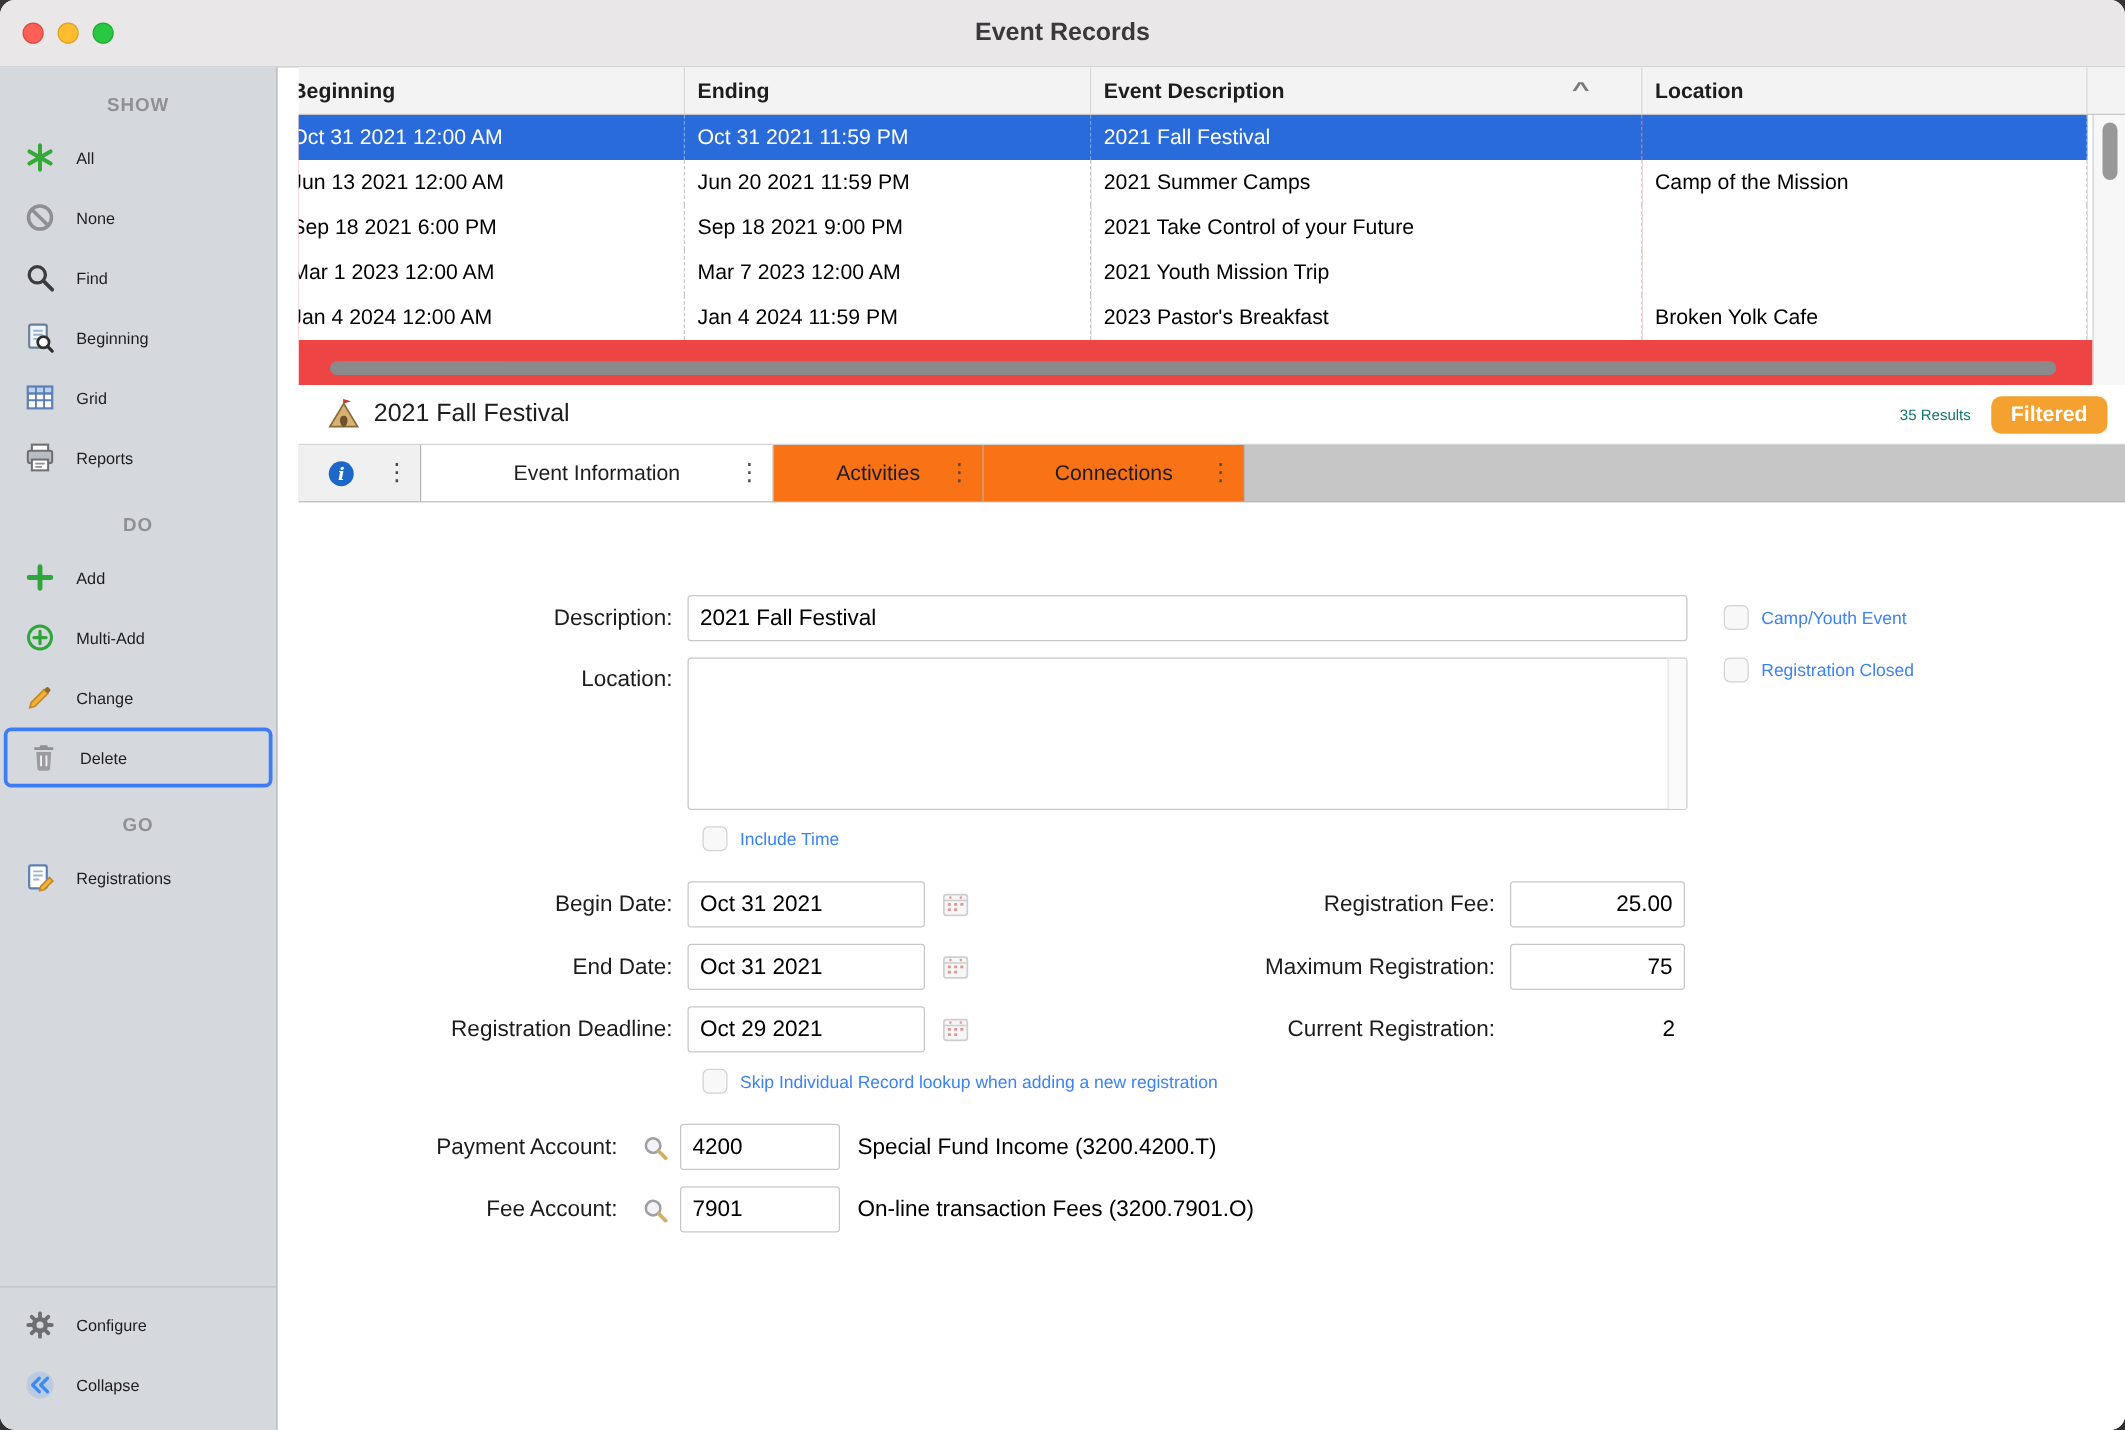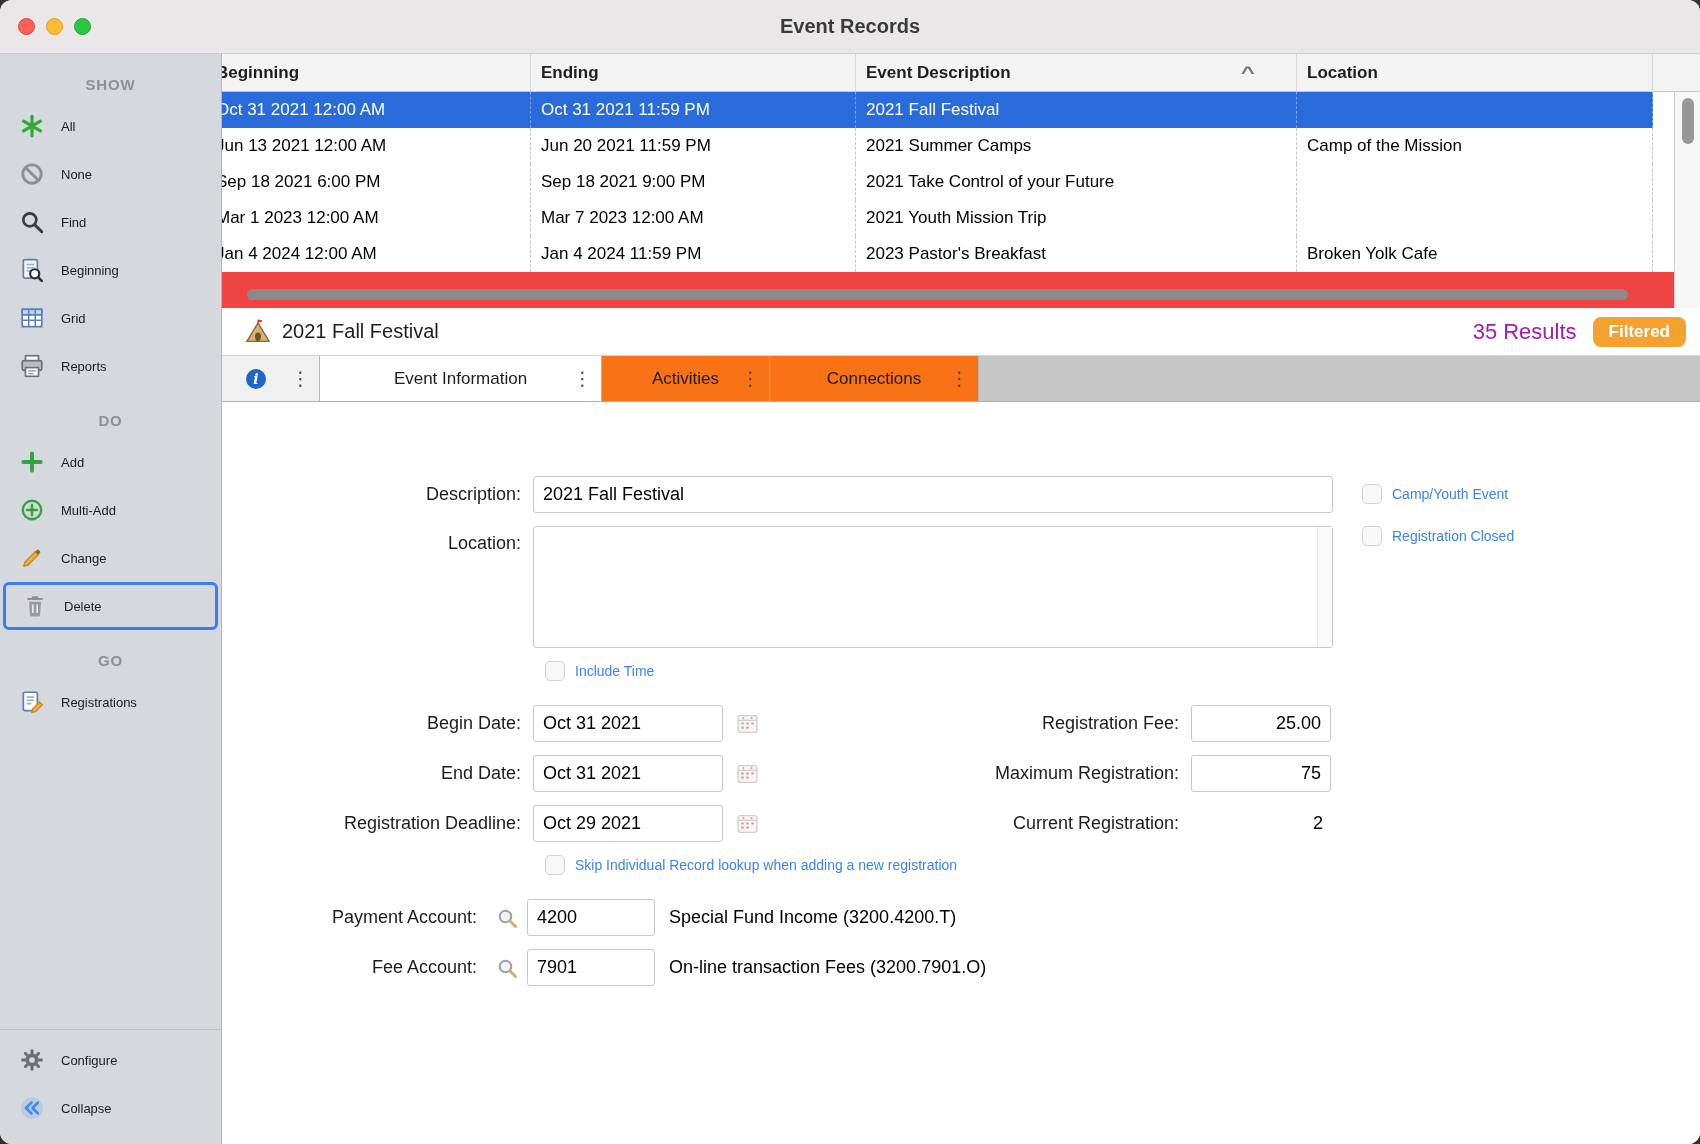--- a/index.html
+++ b/index.html
@@ -23,21 +23,21 @@
     position:relative; display:flex; align-items:center; justify-content:center;
   }
   .traffic { position:absolute; left:18px; top:0; height:100%; display:flex; align-items:center; gap:11px; }
   .tl { width:17px; height:17px; border-radius:50%; display:inline-block; }
   .tl.red { background:#ff5f57; border:1px solid #e24640; }
   .tl.yellow { background:#febc2e; border:1px solid #dda123; }
   .tl.green { background:#28c840; border:1px solid #1fa833; }
   .wtitle { font-size:20px; font-weight:bold; color:#3a3a3c; }
 
   
-  .appbody { display:flex; height:1090px; }
+  .appbody { display:flex; height:1090px;gap:17px; }
   .sidebar {
     width:222px; background:#d5d8dd; border-right:1px solid #b4b6ba;
     position:relative; flex-shrink:0; padding-top:14px;
   }
   .sec-header {
     text-align:center; color:#8e9095; font-weight:bold; font-size:15px;
     letter-spacing:.8px; height:34px; line-height:34px;
   }
   .sec-header.later { margin-top:14px; }
   .side-item {
@@ -93,21 +93,21 @@
   .hscroll { position:absolute; bottom:7px; left:25px; width:1381px; height:11px; }
   .hthumb { width:100%; height:100%; background:#8a8a8a; border-radius:6px; }
 
   
   .rec-header {
     height:48px; background:#fff; display:flex; align-items:center;
     padding:0 14px 0 22px; border-bottom:1px solid #d4d4d4;
   }
   .rec-title { font-size:20px; color:#1d1d1f; margin-left:10px; }
   .rec-spacer { flex:1; }
-  .rec-results { font-size:22px; color:#a21caf; margin-right:16px; }
+  .rec-results { font-size:12px; color:#0f766e; margin-right:16px; }
   .badge {
     background:#f5a12f; color:#fff; font-weight:bold; font-size:17px;
     padding:5px 16px; border-radius:8px;
   }
 
   
   .tabbar { height:46px; background:#c6c6c6; display:flex; border-bottom:1px solid #b0b0b0; }
   .tab {
     display:flex; align-items:center; justify-content:center;
     border-right:1px solid #b3b3b3; position:relative;

